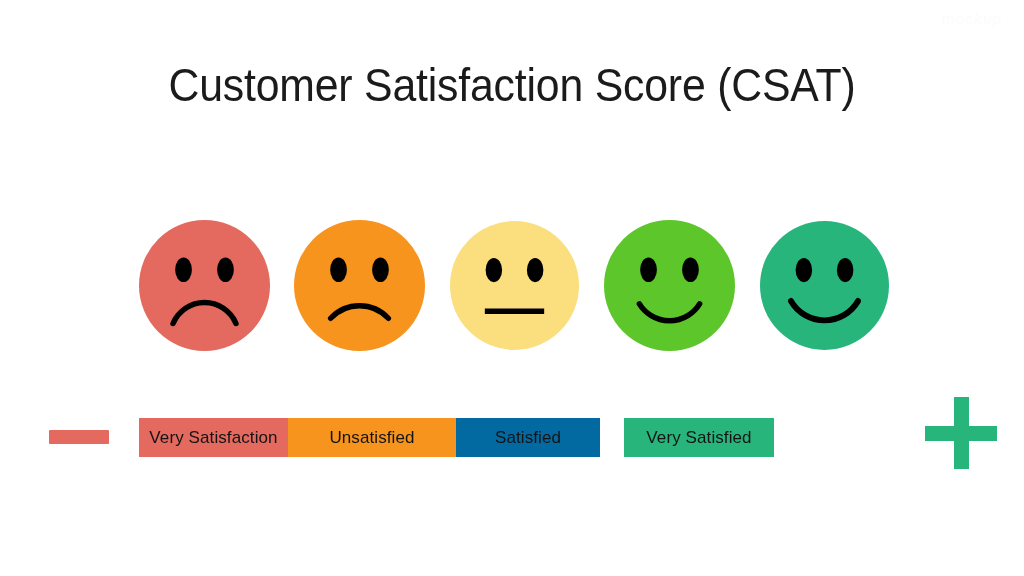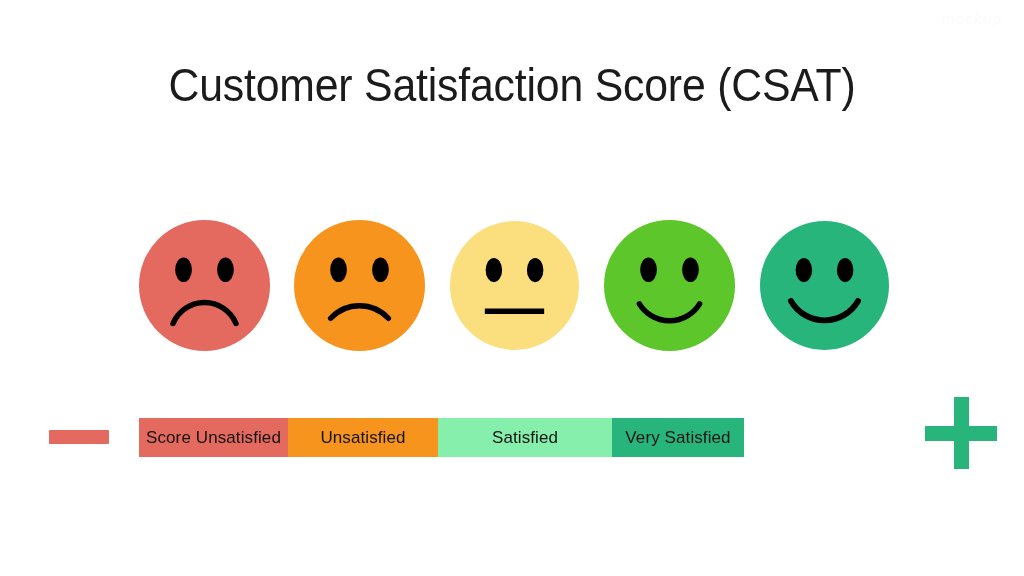--- a/index.html
+++ b/index.html
@@ -163,29 +163,29 @@
         <svg viewBox="0 0 100 100" xmlns="http://www.w3.org/2000/svg">
           <ellipse cx="34" cy="38" rx="6.4" ry="9.4" fill="#000000"></ellipse>
           <ellipse cx="66" cy="38" rx="6.4" ry="9.4" fill="#000000"></ellipse>
           <path d="M 24 62 A 30 30 0 0 0 76 62" fill="none" stroke="#000" stroke-width="4.6" stroke-linecap="round"></path>
         </svg>
       </div>
     </div>
 
   <div id="scale-bar">
       <div class="seg" style="background: rgb(228, 105, 94); width: 149px;">
-        <span>Score Unsatisfied</span>
+        <span>Very Satisfaction</span>
       </div>
-      <div class="seg" style="background: rgb(247, 148, 30); width: 150px;">
+      <div class="seg" style="background: rgb(247, 148, 30); width: 168px;">
         <span>Unsatisfied</span>
       </div>
-      <div class="seg" style="background: #86efac; width: 174px; text-align: right;">
+      <div class="seg" style="background: #0369a1; width: 144px; text-align: right;">
         <span>Satisfied</span>
       </div>
-      <div class="seg" style="background: rgb(39, 181, 124); width: 132px;">
+      <div class="seg" style="background: rgb(39, 181, 124); width: 150px; margin-left: 24px;">
         <span>Very Satisfied</span>
       </div>
     </div>
 
   <div id="minus-icon" style="background: rgb(228, 105, 94);"></div>
 
   <div id="plus-icon">
     <div class="pbar-h" style="background: rgb(39, 181, 124);"></div>
     <div class="pbar-v" style="background: rgb(39, 181, 124);"></div>
   </div>

